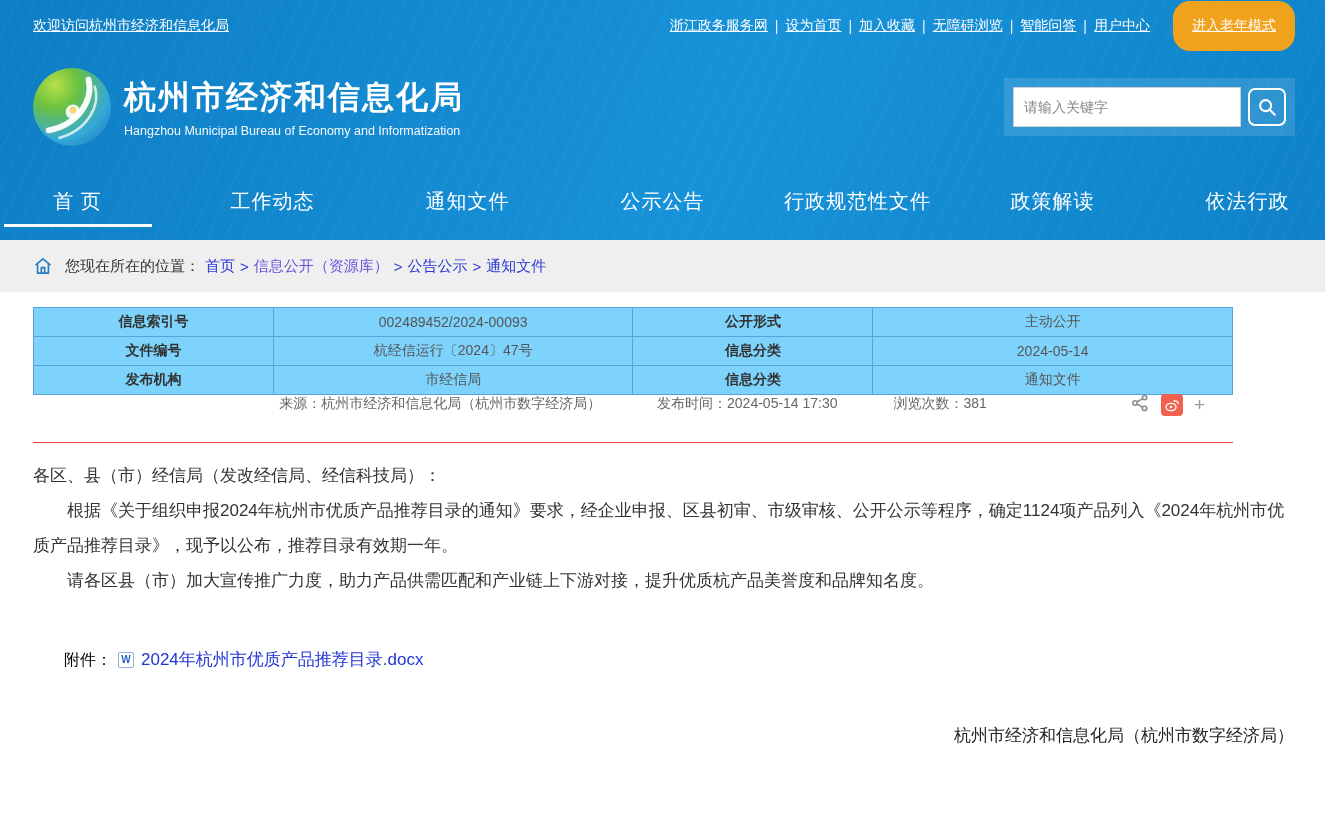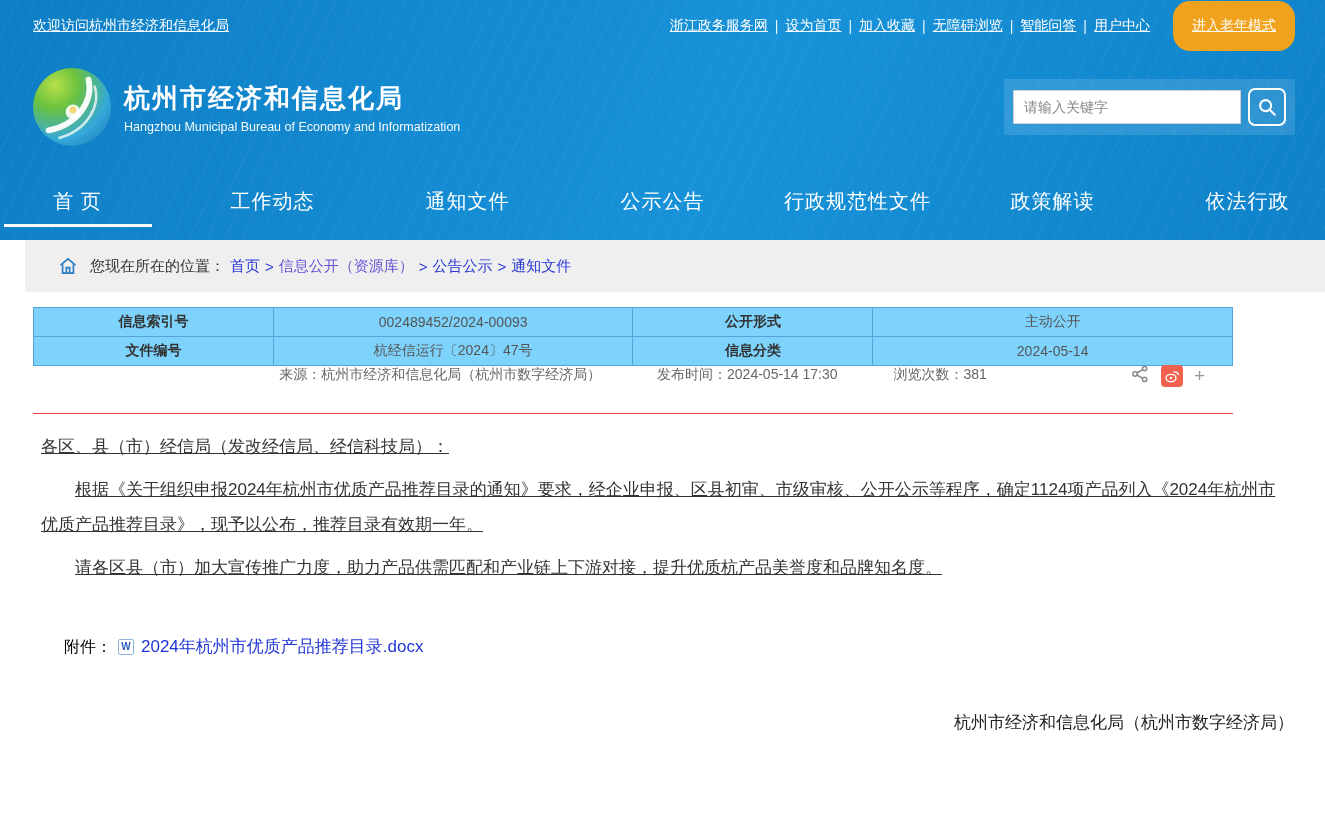--- a/index.html
+++ b/index.html
@@ -17,51 +17,51 @@
   .topbar { height: 52px; display: flex; align-items: center; justify-content: space-between; padding: 0 30px 0 33px; font-size: 14px; text-decoration: underline; }
   .topbar-right { display: flex; align-items: center; }
   .top-link { color: #fff; text-decoration: none; margin: 0 7px; cursor: pointer; white-space: nowrap; }
   .top-sep { opacity: .9; }
   .elder-btn { background: #f0a21c; color: #fff; border: none; border-radius: 17px; padding: 16px 19px; font-size: 14px; margin-left: 16px; cursor: pointer; font-family: inherit; }
   .header-band { height: 110px; display: flex; align-items: center; padding: 0 30px 0 33px; }
   .logo { width: 78px; height: 78px; border-radius: 50%; flex: 0 0 auto; position: relative; overflow: hidden;
     background: radial-gradient(circle at 28% 22%, #b8e04a 0%, #6cc23f 28%, #34a9d9 66%, #1a6fb6 100%); }
   .logo svg { position: absolute; left: 0; top: 0; }
   .site-title { margin-left: 13px; }
-  .site-title .cn { font-size: 26px; font-weight: bold; letter-spacing: 2px; }
+  .site-title .cn { font-size: 32px; font-weight: bold; letter-spacing: 2px; }
   .site-title .en { font-size: 12.5px; margin-top: 4px; opacity: .96; }
   .search-area { margin-left: auto; display: flex; align-items: center; background: rgba(255,255,255,0.13); padding: 9px; }
-  .search-input { width: 228px; height: 34px; border: 1px solid #cfcfcf; padding: 16px 10px; font-size: 14px; color: #333; outline: none; font-family: inherit; }
+  .search-input { width: 228px; height: 40px; border: 1px solid #cfcfcf; padding: 16px 10px; font-size: 14px; color: #333; outline: none; font-family: inherit; }
   .search-input::placeholder { color: #888; }
   .search-btn { width: 38px; height: 38px; margin-left: 7px; background: transparent; border: 2px solid #fff; border-radius: 7px; display: flex; align-items: center; justify-content: center; cursor: pointer; }
   .mainnav { height: 78px; display: flex; gap: 40px; }
   .nav-item { flex: 1; display: flex; align-items: center; justify-content: center; position: relative; color: #fff; font-size: 20px; letter-spacing: 1px; cursor: pointer; }
   .nav-underline { display: none; position: absolute; bottom: 13px; left: 50%; transform: translateX(-50%); width: 148px; height: 3px; background: #fff; }
   .nav-item.active .nav-underline { display: block; }
   
-  .breadcrumb { height: 52px; background: #efefef; display: flex; align-items: center; padding: 0 33px; font-size: 15px; color: #333; margin-left: 25px; }
+  .breadcrumb { height: 52px; background: #efefef; display: flex; align-items: center; padding: 0 33px; font-size: 15px; color: #333; }
   .bc-home { margin-right: 12px; display: flex; align-items: center; }
   .bc-link { text-decoration: none; color: #2838d4; margin: 0 5px; cursor: pointer; }
   .bc-link.visited { color: #6a54d8; }
   .bc-sep { color: #2838d4; }
   
   .content { padding: 15px 26px 0 33px; }
   .info-table { width: 1200px; border-collapse: collapse; background: #7dd3fc; }
   .info-table td { border: 1px solid #55a3da; height: 29px; text-align: center; font-size: 14px; padding: 2px 6px; }
   .info-table td.label { font-weight: bold; color: #333; width: 20%; }
   .info-table td.value { color: #555; width: 30%; font-weight: normal; }
   .article-title { font-size: 22px; font-weight: bold; color: #000; text-align: center; margin: 28px 20px 16px 0; }
   .meta-row { position: relative; width: 1200px; border-bottom: 1px solid #ef4444; padding-bottom: 29px; text-align: center; font-size: 14px; color: #666; }
   .meta-row .meta-item { margin: 0 26px; }
   .meta-icons { position: absolute; right: 28px; top: -2px; display: flex; align-items: center; gap: 11px; }
   .weibo-icon { width: 22px; height: 22px; background: #f2614e; border-radius: 4px; display: flex; align-items: center; justify-content: center; cursor: pointer; }
   .share-icon, .plus-icon { cursor: pointer; }
   .plus-icon { color: #999; font-size: 19px; line-height: 19px; }
   .article-body { font-size: 17px; color: #333; line-height: 35px; margin-top: 15px; }
-  .article-body p { margin: 8px; text-decoration: underline; }
+  .article-body p { margin: 0; }
   .article-body p.indent { text-indent: 2em; }
   .attachment { margin-top: 44px; padding-left: 31px; display: flex; align-items: center; font-size: 16px; color: #000; }
   .doc-icon { width: 16px; height: 16px; border: 1px solid #8fb3dd; background: #fff; color: #2b5fc7; font-size: 10px; font-weight: bold; display: inline-flex; align-items: center; justify-content: center; margin: 0 7px 0 6px; border-radius: 2px; }
   .attach-link { color: #2135d6; font-size: 17px; text-decoration: none; cursor: pointer; }
   .signature-block { text-align: right; margin-top: 40px; font-size: 17px; color: #222; line-height: 37px; padding-right: 5px; }
 </style>
 </head>
 <body>
 
 <header class="site-header">
@@ -164,20 +164,26 @@
         <td class="label">信息索引号</td>
         <td class="value">002489452/2024-00093</td>
         <td class="label">公开形式</td>
         <td class="value">主动公开</td>
       </tr>
       <tr>
         <td class="label">文件编号</td>
         <td class="value">杭经信运行〔2024〕47号</td>
         <td class="label">信息分类</td>
         <td class="value">2024-05-14</td>
+      </tr>
+      <tr>
+        <td class="label">发布机构</td>
+        <td class="value">市经信局</td>
+        <td class="label">信息分类</td>
+        <td class="value">通知文件</td>
       </tr>
     </tbody>
   </table>
 
 
   <div class="meta-row">
     <span class="meta-item">来源：杭州市经济和信息化局（杭州市数字经济局）</span>
     <span class="meta-item">发布时间：2024-05-14 17:30</span>
     <span class="meta-item">浏览次数：381</span>
     <span class="meta-icons">

